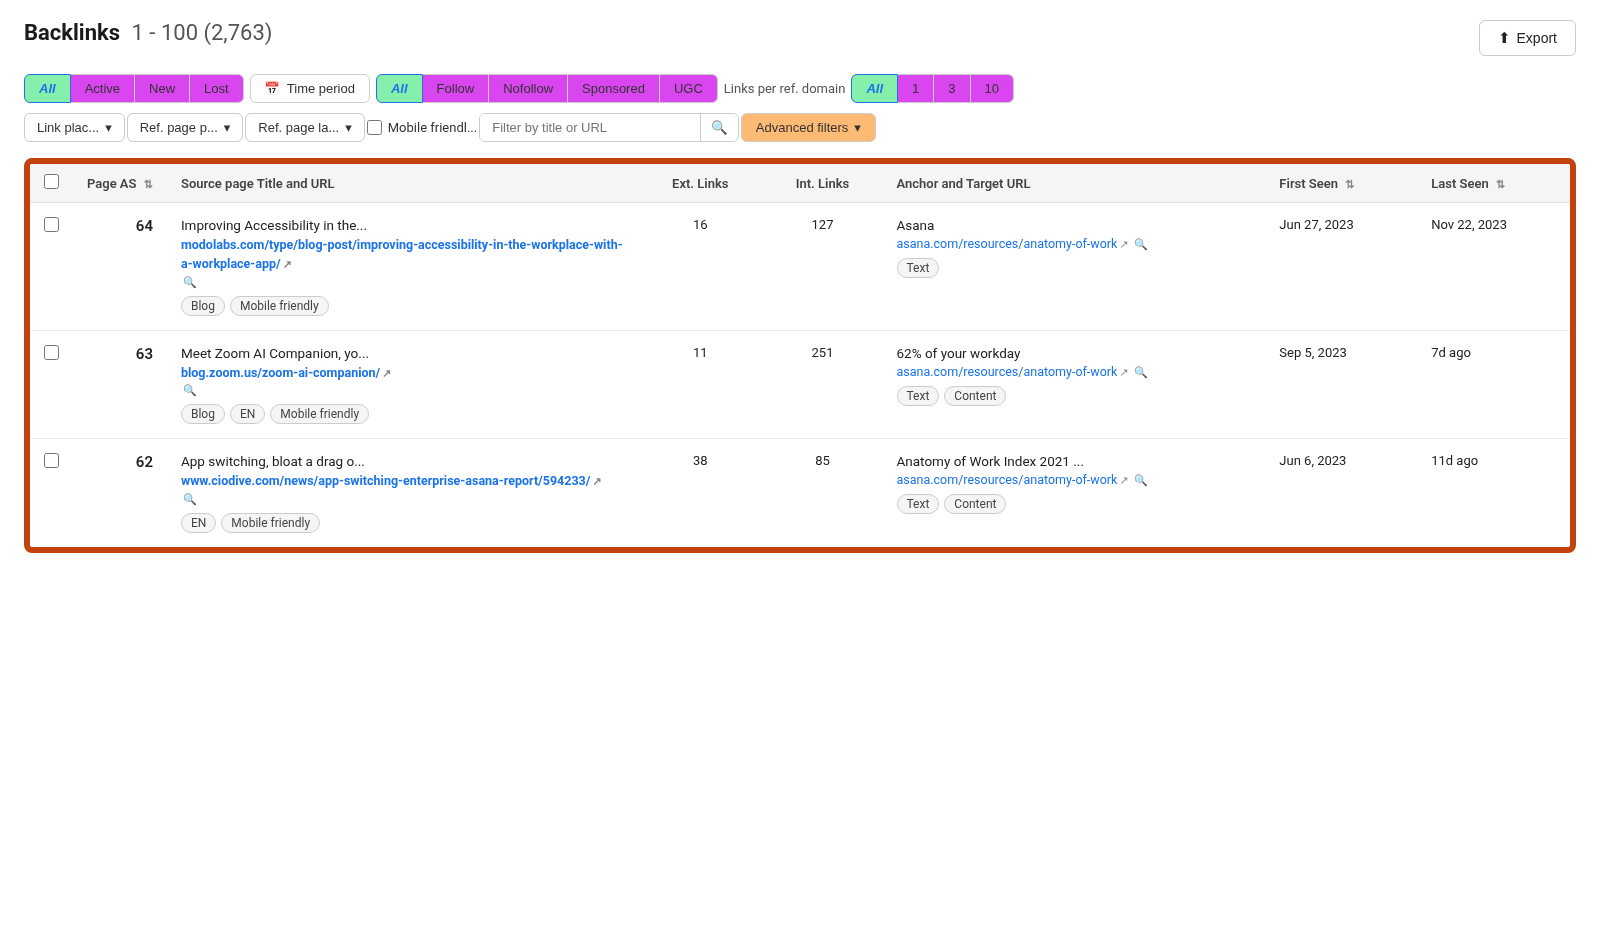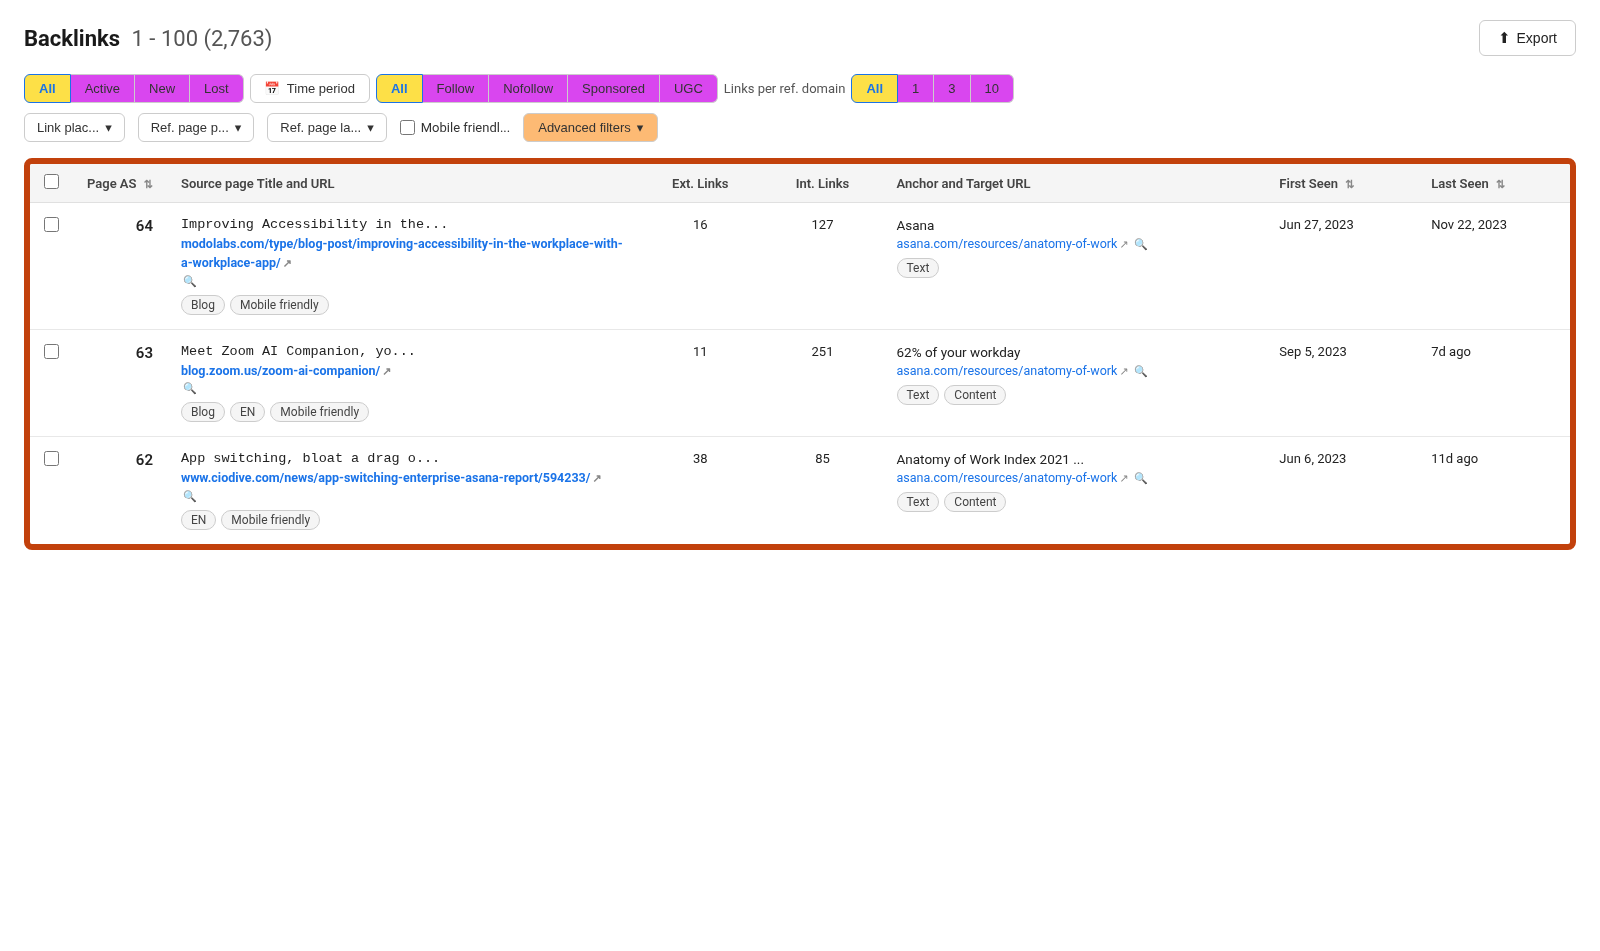--- a/index.html
+++ b/index.html
@@ -9,21 +9,20 @@
       color: #1a1a1a;
       background: #fff;
     }
     .container {
       max-width: 1600px;
       padding: 20px 24px;
     }
     
     .header {
       display: flex;
-      align-items: center;
       justify-content: space-between;
       margin-bottom: 18px;
     }
     .export-btn {
       display: flex;
       align-items: center;
       gap: 6px;
       padding: 8px 18px;
       border: 1.5px solid #ccc;
       border-radius: 6px;
@@ -55,23 +54,24 @@
       font-size: 13px;
       color: #333;
       border-radius: 0;
     }
     .btn-tab:first-child { border-radius: 6px 0 0 6px; }
     .btn-tab:last-child { border-radius: 0 6px 6px 0; }
     .btn-tab + .btn-tab { border-left: none; }
     .btn-tab.active {
       border-color: #1a73e8;
       color: #1a73e8;
-      background: #fde047;
+      background: #86efac;
       font-weight: 600;
       z-index: 1;
+      font-style: italic;
     }
     .time-period-btn {
       display: flex;
       align-items: center;
       gap: 6px;
       padding: 6px 14px;
       border: 1.5px solid #ccc;
       background: #fff;
       cursor: pointer;
       font-size: 13px;
@@ -81,21 +81,21 @@
     .links-per-label {
       font-size: 13px;
       color: #555;
       white-space: nowrap;
     }
 
     
     .filter-row2 {
       display: flex;
       align-items: center;
-      gap: 13px;
+      gap: 2px;
       flex-wrap: wrap;
       margin-bottom: 16px;
     }
     .dropdown-btn {
       display: flex;
       align-items: center;
       gap: 6px;
       padding: 6px 12px;
       border: 1.5px solid #ccc;
       border-radius: 6px;
@@ -184,21 +184,20 @@
     .td-source { max-width: 320px; }
     .td-num { text-align: center; color: #222; }
     .td-anchor { max-width: 260px; }
     .td-date { white-space: nowrap; color: #222; }
 
     .source-title {
       font-size: 13.5px;
       color: #222;
       font-weight: 400;
       margin-bottom: 3px;
-      font-family: Liberation Mono, monospace;
     }
     .source-url {
       color: #1a73e8;
       font-size: 12.5px;
       text-decoration: none;
       line-height: 1.5;
       display: block;
       font-weight: bold;
     }
     .icon-external {
@@ -304,20 +303,26 @@
       <span>Ref. page p...</span>
       <span>▾</span>
     </button>
     <button class="dropdown-btn">
       <span>Ref. page la...</span>
       <span>▾</span>
     </button>
     <div class="checkbox-group">
       <input type="checkbox" style="">
       <label>Mobile friendl...</label>
+    </div>
+    <div class="search-box">
+      <input class="search-input" type="text" placeholder="Filter by title or URL" style="">
+      <button class="search-btn">
+        <span>🔍</span>
+      </button>
     </div>
     <button class="advanced-filters-btn">
       <span>Advanced filters</span>
       <span>▾</span>
     </button>
   </div>
 
   <div class="table-wrap">
     <table>
       <thead>

